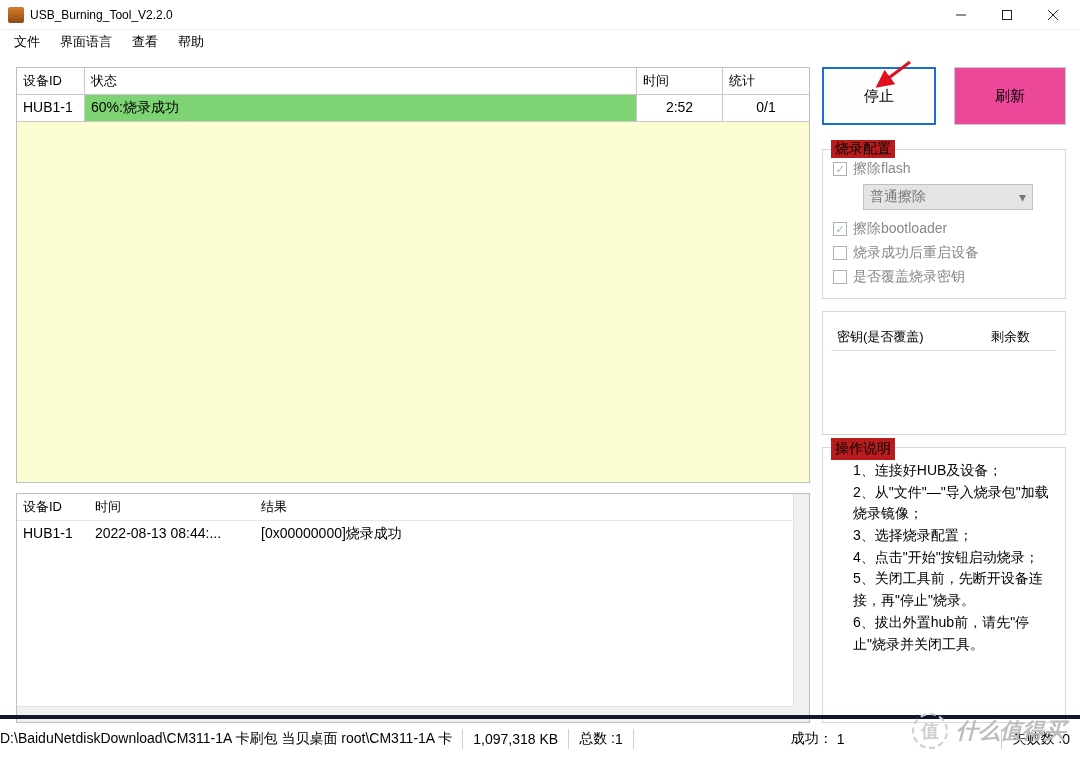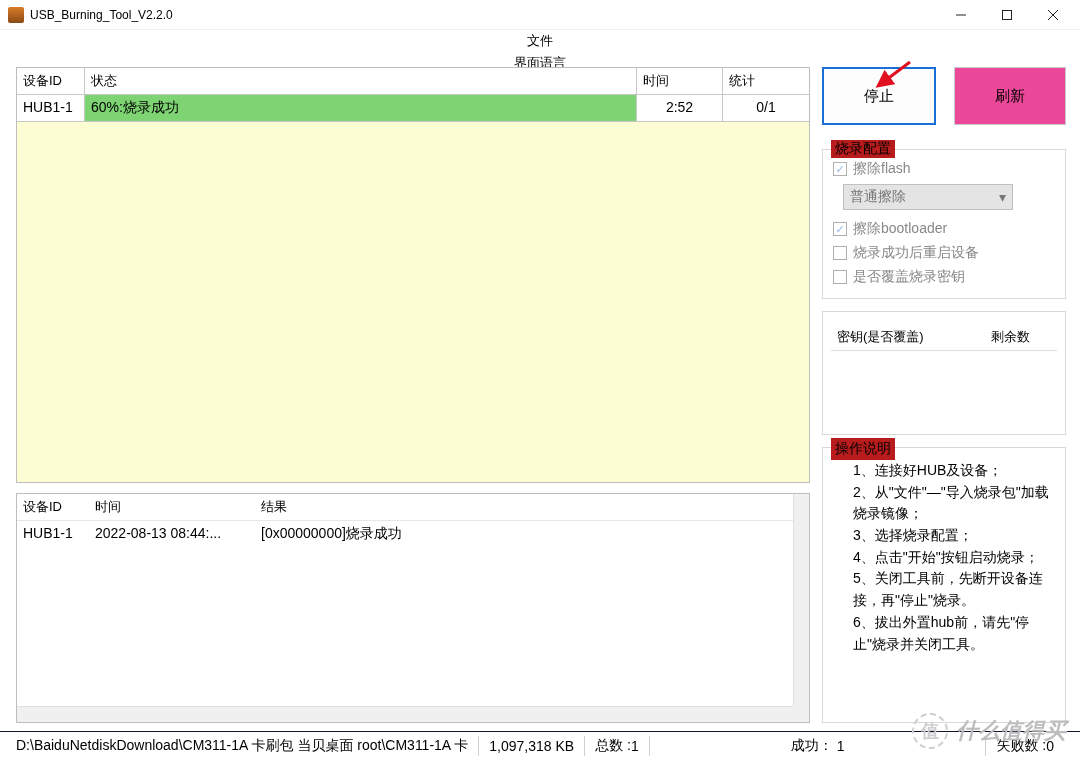--- a/index.html
+++ b/index.html
@@ -35,21 +35,20 @@
   font-family: "Segoe UI Symbol", sans-serif;
   font-size: 11px;
 }
 .win-btn svg { stroke: #222; }
 .menubar {
   height: 24px;
   display: flex;
   align-items: center;
   padding: 0 4px;
   font-size: 13px;
-  flex-direction: column;
 }
 .menubar .menu-item { padding: 2px 10px; }
 .content {
   position: absolute;
   top: 55px; left: 0; right: 0; bottom: 28px;
   display: flex;
 }
 .left-col {
   flex: 1;
   padding: 12px 8px 8px 16px;
@@ -172,46 +171,46 @@
   font-size: 14px;
 }
 .chk {
   width: 14px; height: 14px;
   border: 1px solid #b0b0b0;
   background: #fff;
   display: inline-flex; align-items: center; justify-content: center;
   font-size: 11px; line-height: 1; color: #8fb9e6;
 }
 .erase-select {
-  margin: 4px 0 6px 12px;
+  margin: 4px 0 6px 32px;
   width: 170px; height: 26px;
   background: #e4e4e4;
   border: 1px solid #c0c0c0;
   display: flex; align-items: center; justify-content: space-between;
   padding: 0 6px;
   color: #777;
   font-size: 14px;
 }
 .key-group { height: 124px; padding-top: 12px; }
 .key-head {
   display: grid; grid-template-columns: 1fr 72px;
   border-bottom: 1px solid #e0e0e0;
 }
 .key-head > div { padding: 4px 6px; font-size: 13px; }
 .help-group { flex: 1; font-size: 14px; line-height: 1.55; padding-left: 30px; }
 .help-group .lines { padding-top: 6px; white-space: pre-wrap; }
 .statusbar {
   position: absolute;
   left: 0; right: 0; bottom: 0;
-  height: 28px;
-  border-top: 1px solid #0f172a;
+  height: 44px;
+  border-top: 4px solid #0f172a;
   display: flex;
   align-items: center;
   font-size: 14px;
-  padding: 0 16px;
+  padding: 0 0;
 }
 .sb-seg { padding: 0 10px; border-left: 1px solid #d0d0d0; height: 20px; display: flex; align-items: center; }
 .sb-path { flex: 0 0 auto; padding-right: 10px; white-space: nowrap; overflow: hidden; }
 .watermark {
   position: absolute;
   right: 14px; bottom: 10px;
   display: flex; align-items: center; gap: 8px;
   color: #bdbdbd;
   font-size: 22px;
   font-weight: 600;

